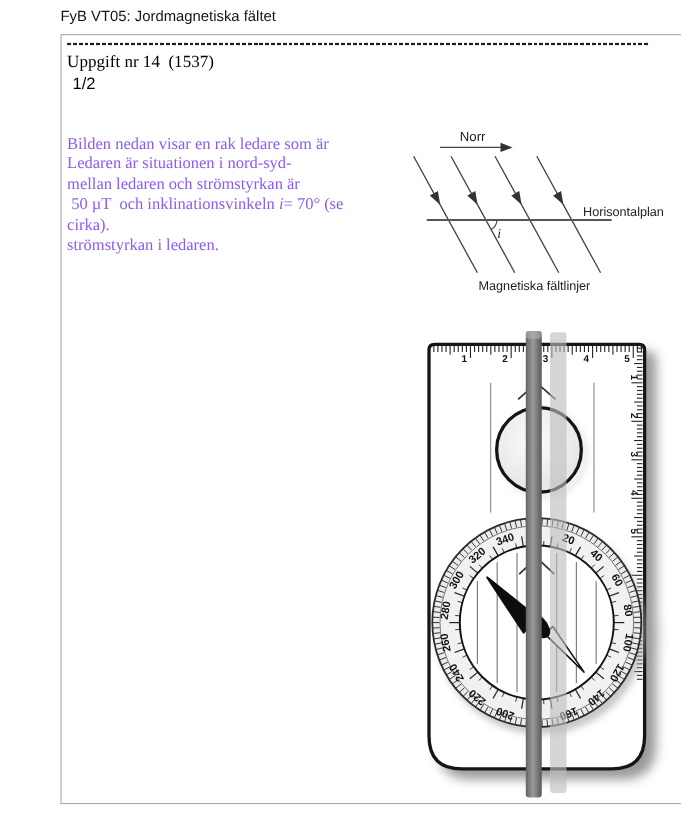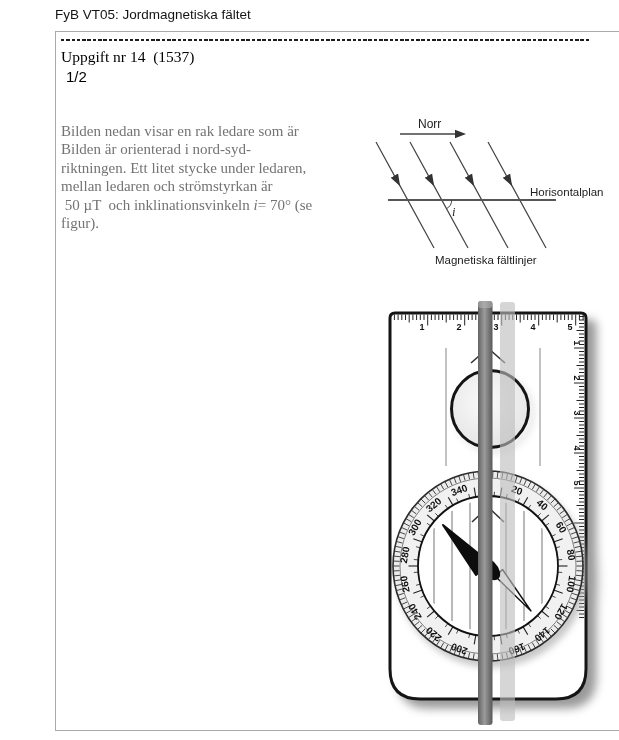--- a/index.html
+++ b/index.html
@@ -7,21 +7,21 @@
         font-family:"Liberation Sans",sans-serif;margin-left:47px;}
   .hdr{position:absolute;left:8px;top:7px;font-size:13.5px;color:#141414;}
   .frame{position:absolute;left:8px;top:31px;width:602px;height:700px;border:1px solid #a9a9a9;
          background:#fff;box-sizing:border-box;}
   .dashes{position:absolute;left:5px;top:7px;width:530px;height:2px;
           background:repeating-linear-gradient(90deg,#1d1d1d 0 3.5px,transparent 3.5px 5.3px);}
   .ttl{position:absolute;left:5px;top:16px;font-family:"Liberation Serif",serif;font-size:15.5px;
        color:#000;white-space:pre;}
   .part{position:absolute;left:10px;top:36px;font-family:Liberation Sans, sans-serif;font-size:15px;color:#000;}
   .btext{position:absolute;left:5px;top:90px;font-family:"Liberation Serif",serif;font-size:15px;
-         line-height:18.4px;color:#737373;}
+         line-height:18.4px;color:#8b5cf6;}
   .tline{white-space:pre;}
   .ivar{font-style:italic;}
   .dia{position:absolute;left:312px;top:74px;}
   .cmp{position:absolute;left:322px;top:264px;}
   svg text{font-family:"Liberation Sans",sans-serif;}
   .dlab{font-size:11.5px;fill:#222;}
   .nlab{font-size:12px;fill:#222;}
   .ilab{font-family:"Liberation Serif",serif;font-style:italic;font-size:12.5px;fill:#222;}
 </style>
 </head>
@@ -29,25 +29,25 @@
 
 <div class="page">
   <div class="hdr">FyB VT05: Jordmagnetiska fältet</div>
 
   <div class="frame">
     <div class="dashes"></div>
     <div class="ttl">Uppgift nr 14  (1537)</div>
     <div class="part">1/2</div>
     <div class="btext">
         <div class="tline">Bilden nedan visar en rak ledare som är</div>
-        <div class="tline">Bilden är orienterad i nord-syd-</div>
-        <div class="tline">riktningen. Ett litet stycke under ledaren,</div>
+        <div class="tline">Ledaren är situationen i nord-syd-</div>
         <div class="tline">mellan ledaren och strömstyrkan är</div>
         <div class="tline"><span> 50 µT  och inklinationsvinkeln </span><span class="ivar">i</span><span>= 70° (se</span></div>
-        <div class="tline">figur).</div>
+        <div class="tline">cirka).</div>
+        <div class="tline">strömstyrkan i ledaren.</div>
       </div>
 
     <svg class="dia" width="292" height="170" viewBox="0 0 292 170">
       <defs>
         <marker id="ah" markerUnits="userSpaceOnUse" markerWidth="14" markerHeight="12" refX="10" refY="5" orient="auto">
           <path d="M12,5 L0,0.8 L0,9.2 Z" fill="#333"></path>
         </marker>
       </defs>
       <text class="nlab" x="50" y="22">Norr</text>
       <g>

